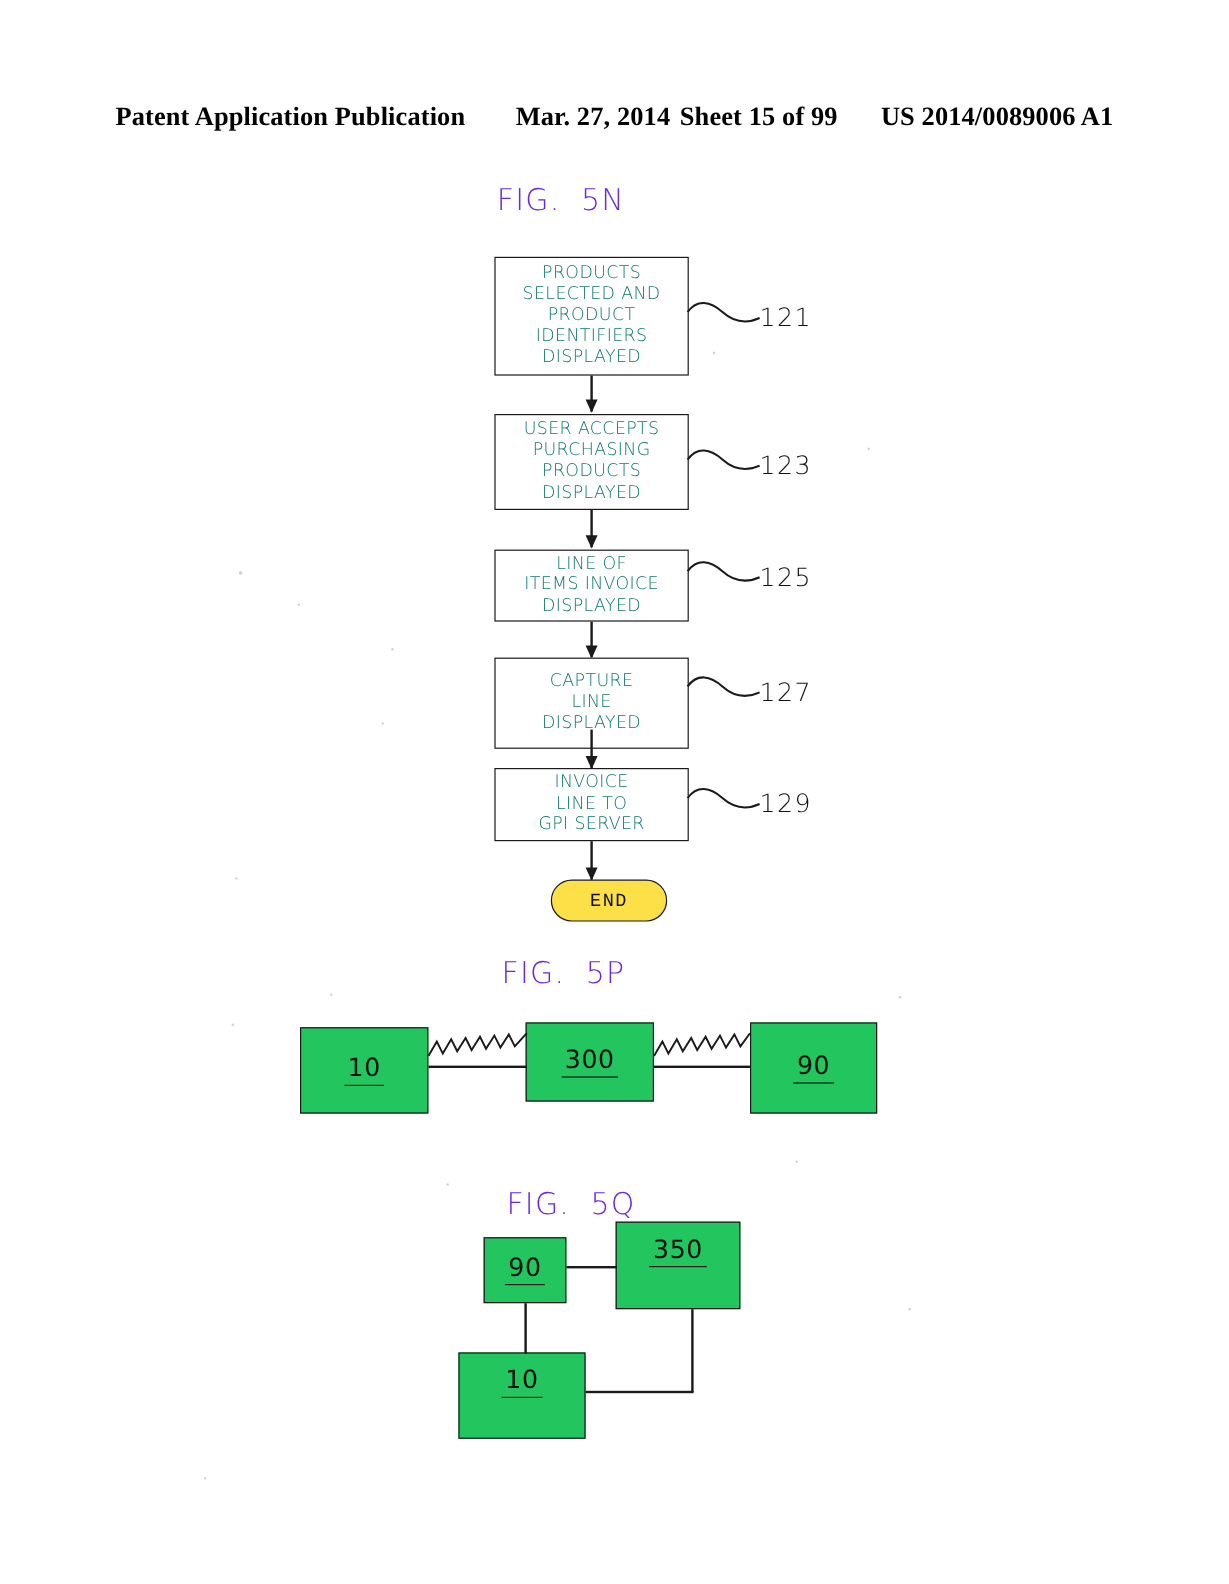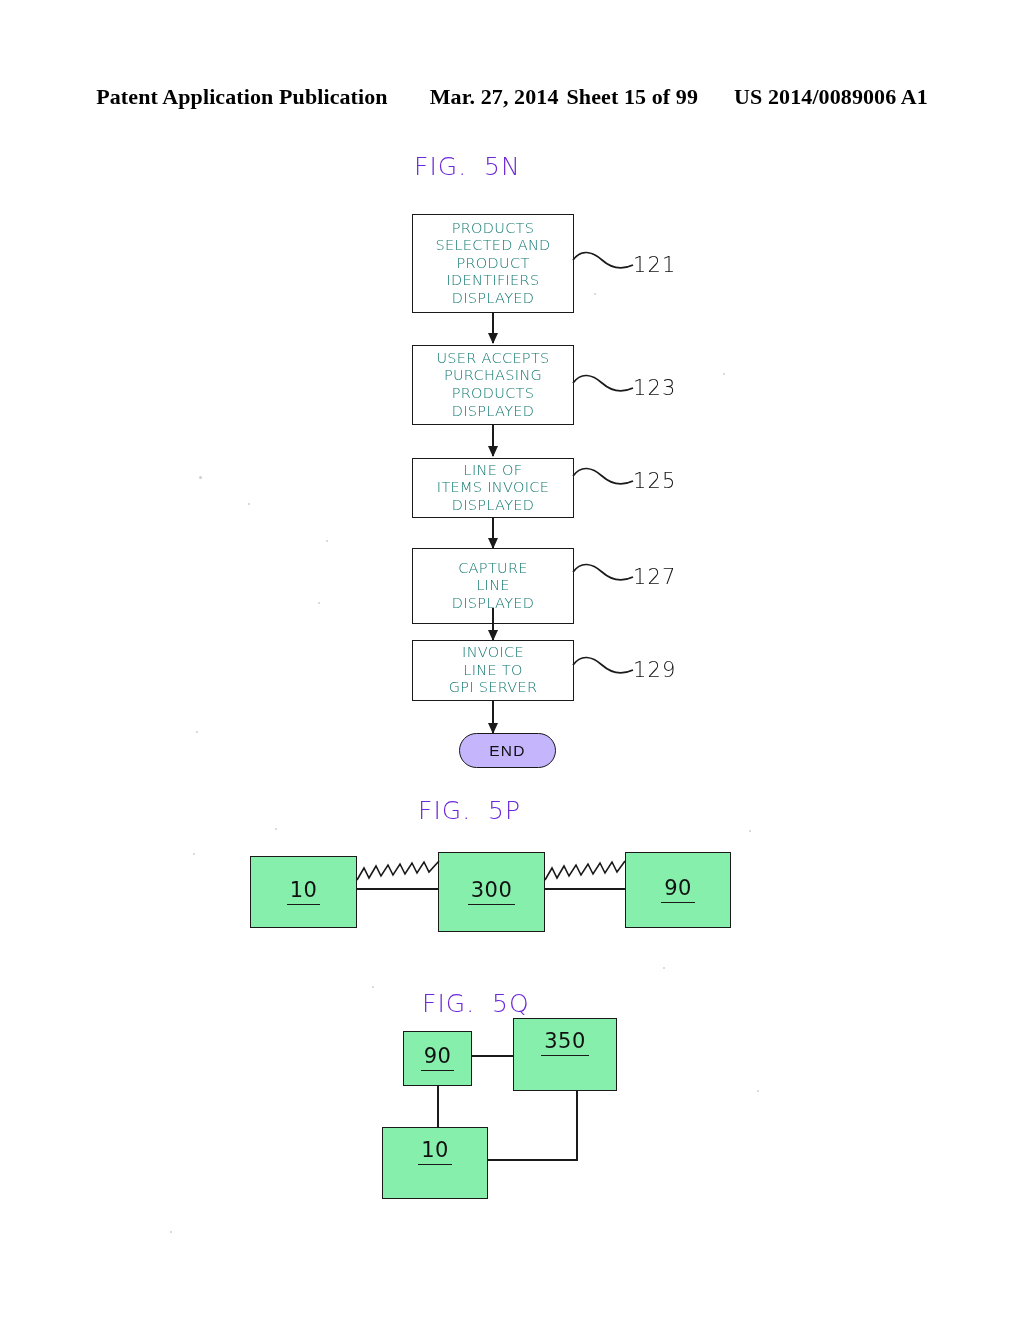--- a/index.html
+++ b/index.html
@@ -71,25 +71,25 @@
     color: #0f766e;
     white-space: nowrap;
   }
   .fc-box .ln { display: block; }
 
   .fc-end {
     position: absolute;
     box-sizing: border-box;
     border: 1.8px solid #1a1a1a;
     border-radius: 999px;
-    background: #c4b5fd;
+    background: #fde047;
     display: flex;
     align-items: center;
     justify-content: center;
-    font-family: Liberation Sans, sans-serif;
+    font-family: Liberation Mono, monospace;
     font-weight: 300;
     font-size: 15.5px;
     letter-spacing: 1.2px;
     color: #111;
   }
 
   
   .fc-arrow {
     position: absolute;
     width: 2px;
@@ -121,21 +121,21 @@
     letter-spacing: 1.2px;
     color: #111;
     white-space: nowrap;
   }
 
   
   .bd-box {
     position: absolute;
     box-sizing: border-box;
     border: 1.7px solid #1a1a1a;
-    background: #86efac;
+    background: #22c55e;
     display: flex;
     align-items: center;
     justify-content: center;
     font-family: "DejaVu Sans", sans-serif;
     font-weight: 400;
     font-size: 21px;
     letter-spacing: 0.5px;
     color: #111;
   }
   .bd-box .num {
@@ -245,21 +245,21 @@
 
 <div class="fc-end" style="left:459px; top:733px; width:97px; height:35px;">END</div>
 
 <div class="fig-title" style="left:418px; top:796px;">
   <span class="fw">FIG.</span><span class="fspace"></span><span class="fw">5P</span>
 </div>
 
 <div class="bd-box" style="left:250px; top:856px; width:107px; height:72px;">
   <span class="num">10</span>
 </div>
-<div class="bd-box" style="left:438px; top:852px; width:107px; height:80px;">
+<div class="bd-box" style="left:438px; top:852px; width:107px; height:66px;">
   <span class="num">300</span>
 </div>
 <div class="bd-box" style="left:625px; top:852px; width:106px; height:76px;">
   <span class="num">90</span>
 </div>
 
 <div class="bd-line h" style="left:357px; top:888px; width:82px;"></div>
 <svg class="zig" style="left:355px; top:858px; width:86px; height:30px;" viewBox="0 0 86 30">
   <path d="M2,22 L9,10 L14,20 L21,8 L26,18 L33,7 L38,17 L45,6 L50,16 L57,5 L62,15 L69,4 L74,14 L84,3" fill="none" stroke="#1a1a1a" stroke-width="1.6" stroke-linejoin="miter"></path>
 </svg>

